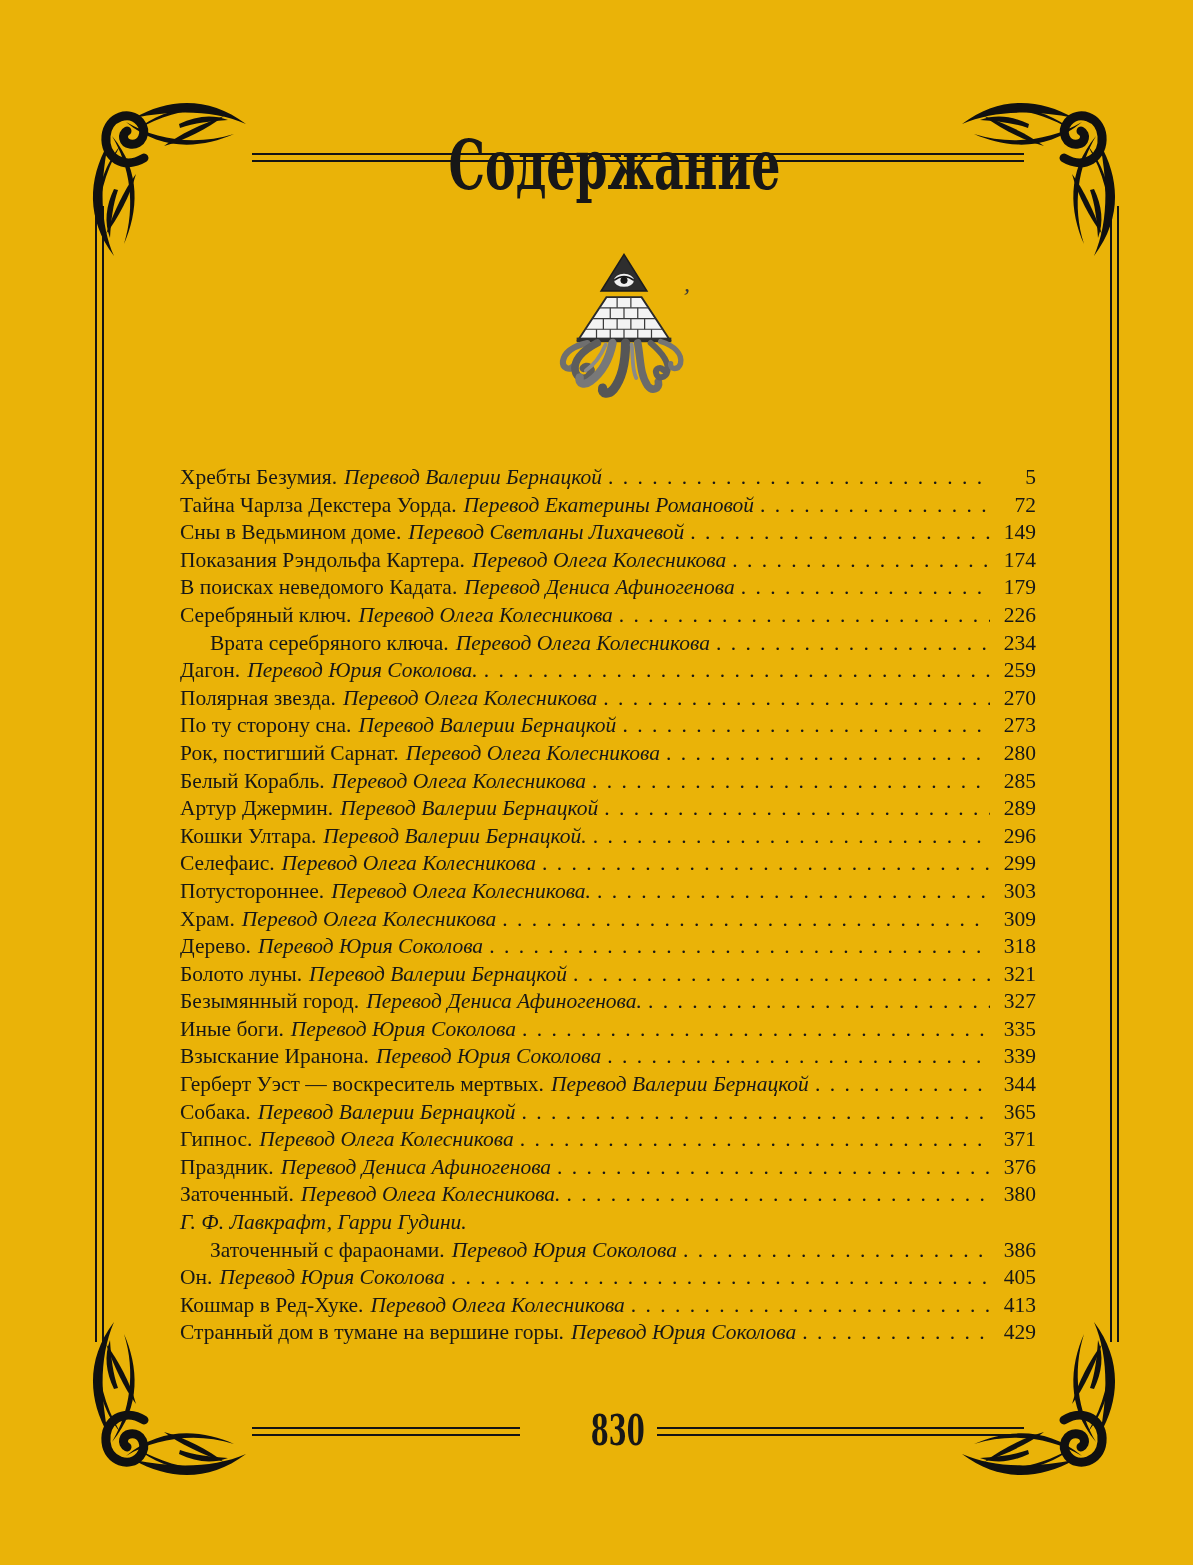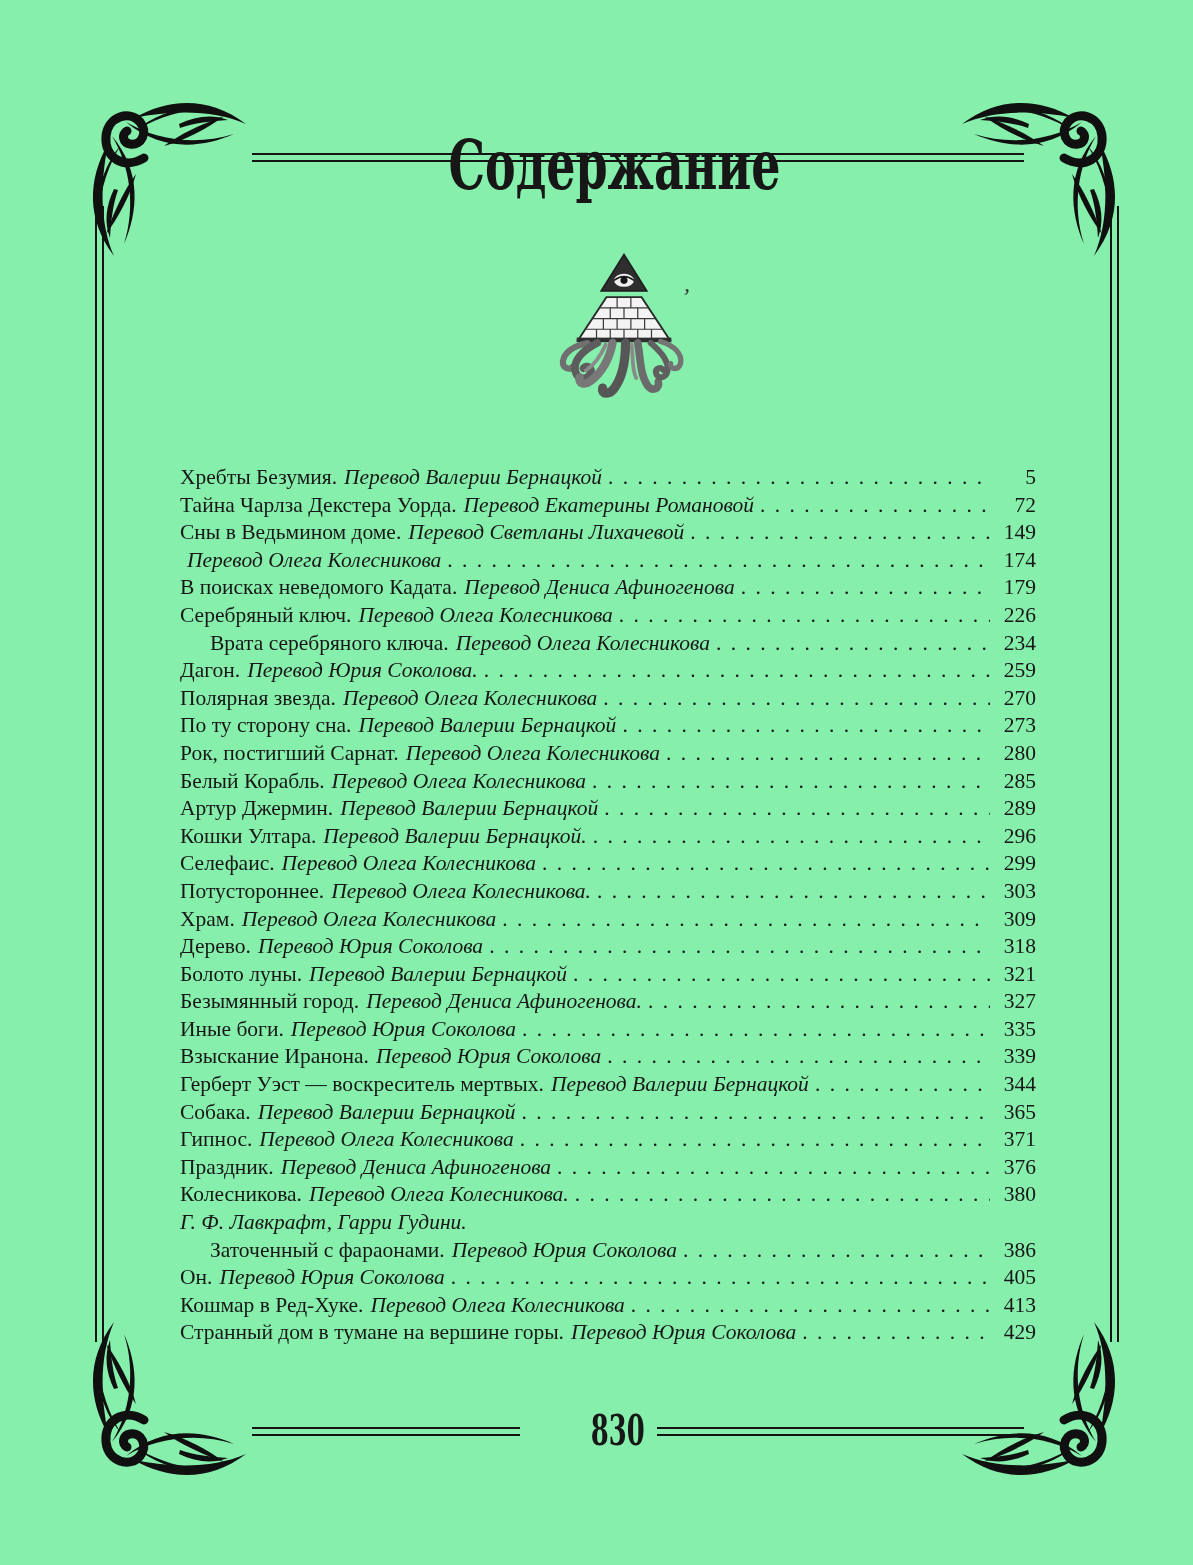--- a/index.html
+++ b/index.html
@@ -1,19 +1,19 @@
 <!DOCTYPE html>
 <html><head>
 <meta charset="utf-8">
 <style>
   * { margin:0; padding:0; box-sizing:border-box; }
   body { background:#e8e8e8; font-family:"Liberation Serif","DejaVu Serif",serif; }
   .page {
     position:relative; width:1193px; height:1565px; margin:0 auto;
-    background:#86efac; color:#171717; overflow:hidden;
+    background:#eab308; color:#171717; overflow:hidden;
   }
 
   
   .dline-h { position:absolute; height:9px;
     border-top:2px solid #141414; border-bottom:2px solid #141414; }
   .dline-v { position:absolute; width:9px;
     border-left:2px solid #141414; border-right:2px solid #141414; }
   #line-top    { left:252px; top:153px; width:772px; }
   #line-left   { left:95px;  top:206px; height:1136px; }
   #line-right  { left:1110px;top:206px; height:1136px; }
@@ -191,20 +191,21 @@
       <span class="leader"></span>
       <span class="t-page">72</span>
     </div>
       <div class="toc-row">
       <span class="t-title">Сны в Ведьмином доме.</span>
       <span class="t-trans">Перевод Светланы Лихачевой</span>
       <span class="leader"></span>
       <span class="t-page">149</span>
     </div>
       <div class="toc-row">
+      <span class="t-title">Показания Рэндольфа Картера.</span>
       <span class="t-trans">Перевод Олега Колесникова</span>
       <span class="leader"></span>
       <span class="t-page">174</span>
     </div>
       <div class="toc-row">
       <span class="t-title">В поисках неведомого Кадата.</span>
       <span class="t-trans">Перевод Дениса Афиногенова</span>
       <span class="leader"></span>
       <span class="t-page">179</span>
     </div>
@@ -328,21 +329,21 @@
       <span class="leader"></span>
       <span class="t-page">371</span>
     </div>
       <div class="toc-row">
       <span class="t-title">Праздник.</span>
       <span class="t-trans">Перевод Дениса Афиногенова</span>
       <span class="leader"></span>
       <span class="t-page">376</span>
     </div>
       <div class="toc-row">
-      <span class="t-title">Колесникова.</span>
+      <span class="t-title">Заточенный.</span>
       <span class="t-trans">Перевод Олега Колесникова.</span>
       <span class="leader"></span>
       <span class="t-page">380</span>
     </div>
       <div class="toc-row author">
       <span class="t-title">Г. Ф. Лавкрафт, Гарри Гудини.</span>
 
     </div>
       <div class="toc-row indent">
       <span class="t-title">Заточенный с фараонами.</span>

